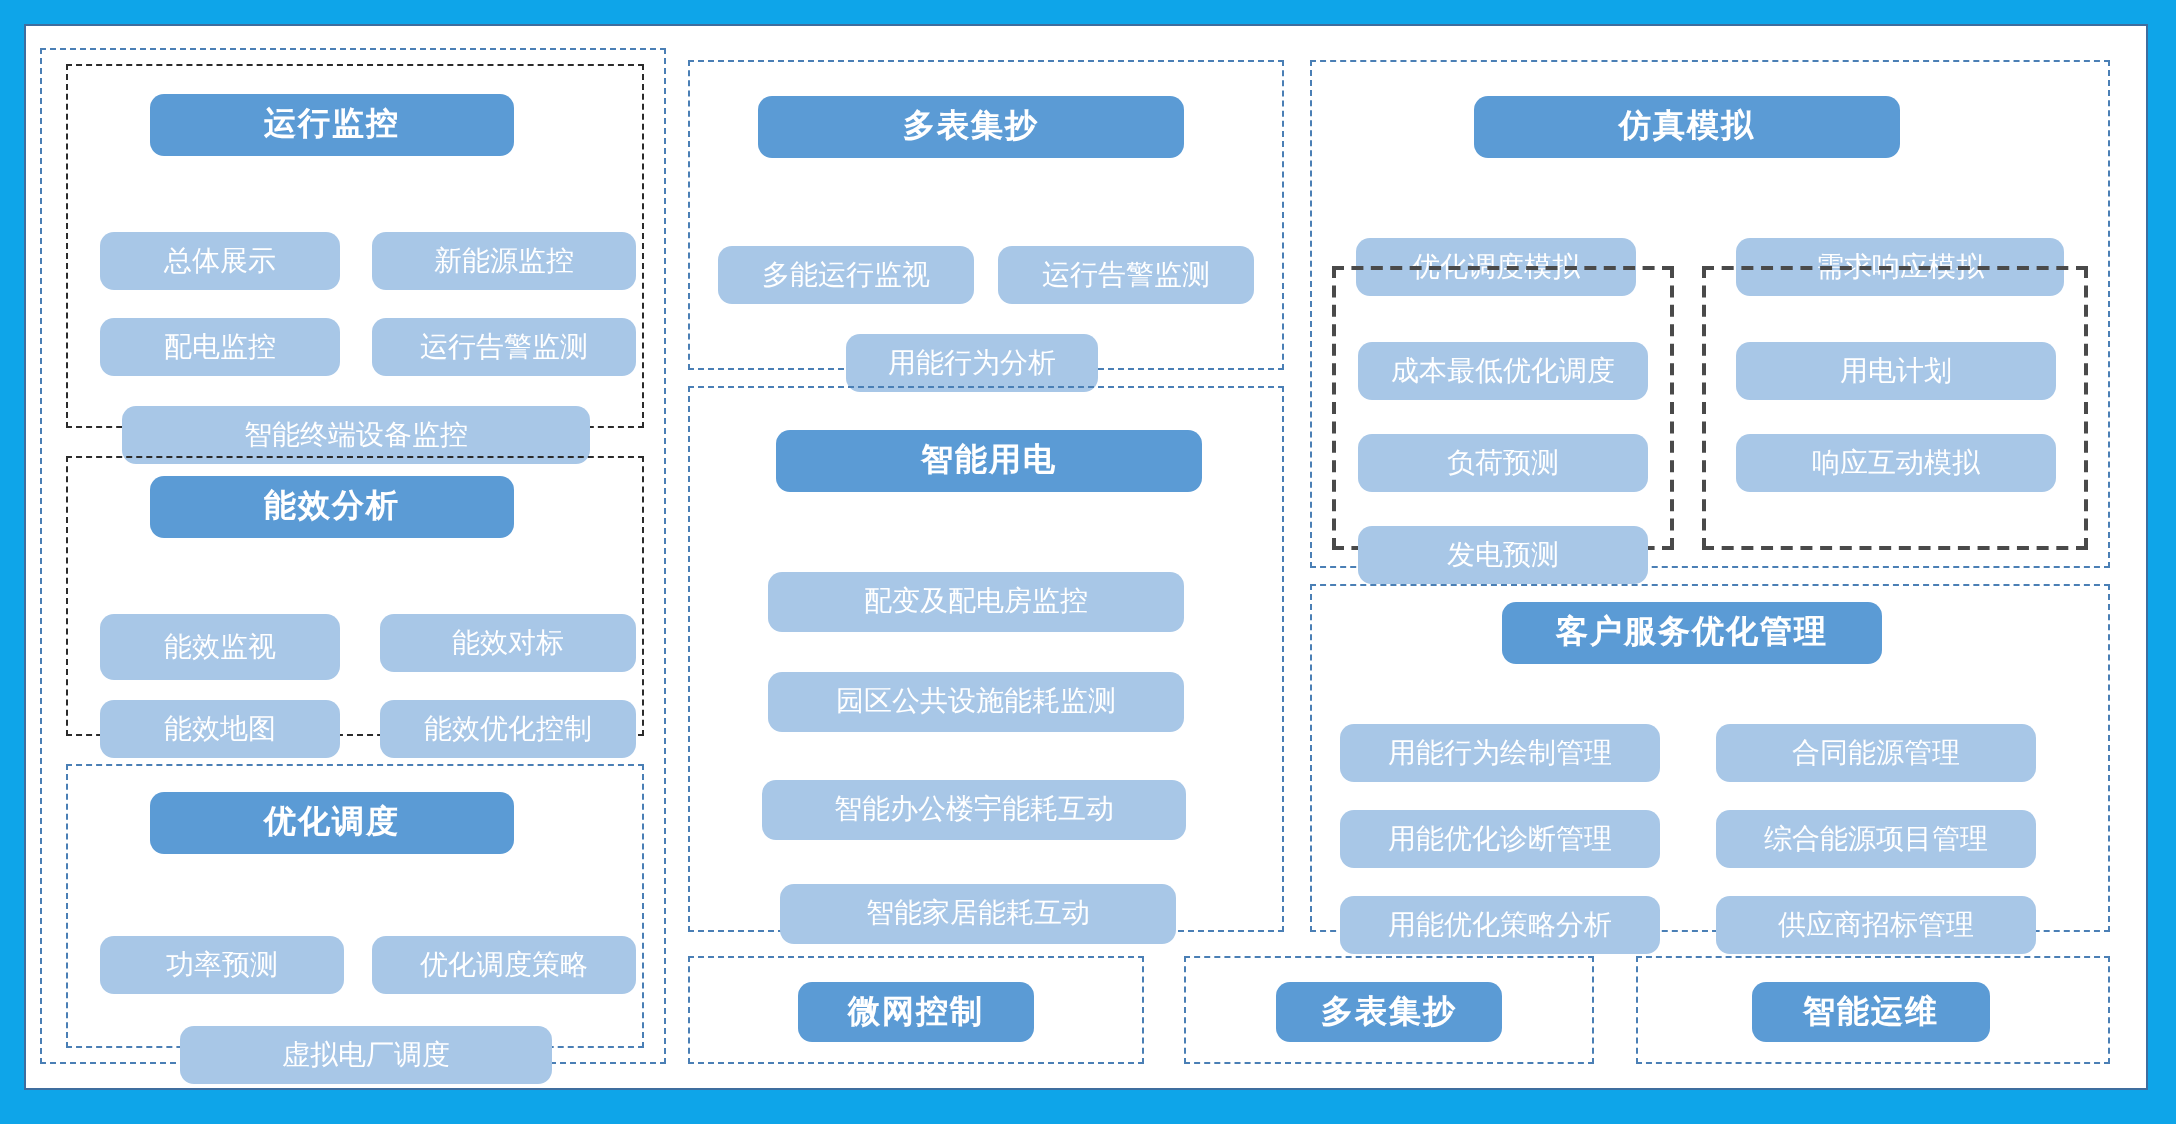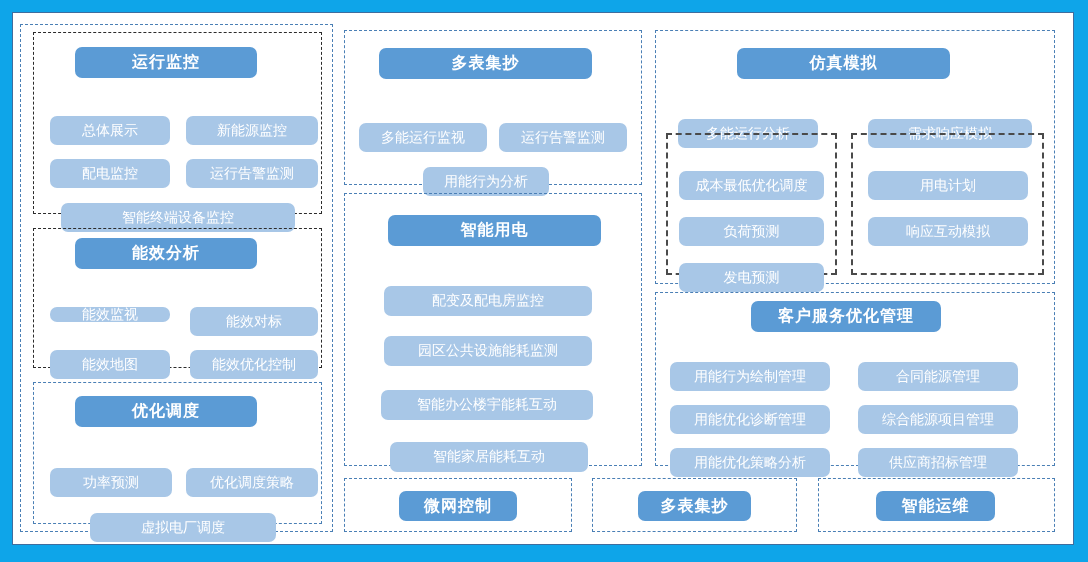--- a/index.html
+++ b/index.html
@@ -79,21 +79,21 @@
   <div class="group dash-dark" style="left:33px; top:32px; width:289px; height:182px;"></div>
   <div class="hdr f16" style="left:75px; top:47px; width:182px; height:31px;">运行监控</div>
   <div class="pill f14" style="left:50px; top:92px; width:120px; height:29px;">总体展示</div>
   <div class="pill f14" style="left:186px; top:92px; width:132px; height:29px;">新能源监控</div>
   <div class="pill f14" style="left:50px; top:135px; width:120px; height:29px;">配电监控</div>
   <div class="pill f14" style="left:186px; top:135px; width:132px; height:29px;">运行告警监测</div>
   <div class="pill f14" style="left:61px; top:179px; width:234px; height:29px;">智能终端设备监控</div>
 
   <div class="group dash-dark" style="left:33px; top:228px; width:289px; height:140px;"></div>
   <div class="hdr f16" style="left:75px; top:238px; width:182px; height:31px;">能效分析</div>
-  <div class="pill f14" style="left:50px; top:283px; width:120px; height:15px;">能效监视</div>
+  <div class="pill f14" style="left:50px; top:283px; width:120px; height:33px;">能效监视</div>
   <div class="pill f14" style="left:190px; top:283px; width:128px; height:29px;">能效对标</div>
   <div class="pill f14" style="left:50px; top:326px; width:120px; height:29px;">能效地图</div>
   <div class="pill f14" style="left:190px; top:326px; width:128px; height:29px;">能效优化控制</div>
 
   <div class="group dash-blue" style="left:33px; top:382px; width:289px; height:142px;"></div>
   <div class="hdr f16" style="left:75px; top:396px; width:182px; height:31px;">优化调度</div>
   <div class="pill f14" style="left:50px; top:444px; width:122px; height:29px;">功率预测</div>
   <div class="pill f14" style="left:186px; top:444px; width:132px; height:29px;">优化调度策略</div>
   <div class="pill f14" style="left:90px; top:489px; width:186px; height:29px;">虚拟电厂调度</div>
 
@@ -108,21 +108,21 @@
   <div class="pill f14" style="left:384px; top:262px; width:208px; height:30px;">配变及配电房监控</div>
   <div class="pill f14" style="left:384px; top:312px; width:208px; height:30px;">园区公共设施能耗监测</div>
   <div class="pill f14" style="left:381px; top:366px; width:212px; height:30px;">智能办公楼宇能耗互动</div>
   <div class="pill f14" style="left:390px; top:418px; width:198px; height:30px;">智能家居能耗互动</div>
 
   <div class="group dash-blue" style="left:344px; top:478px; width:228px; height:54px;"></div>
   <div class="hdr f16" style="left:399px; top:491px; width:118px; height:30px;">微网控制</div>
 
   <div class="group dash-blue" style="left:655px; top:30px; width:400px; height:254px;"></div>
   <div class="hdr f16" style="left:737px; top:48px; width:213px; height:31px;">仿真模拟</div>
-  <div class="pill f14" style="left:678px; top:95px; width:140px; height:29px;">多能运行分析</div>
+  <div class="pill f14" style="left:678px; top:95px; width:140px; height:29px;">优化调度模拟</div>
   <div class="pill f14" style="left:868px; top:95px; width:164px; height:29px;">需求响应模拟</div>
 
   <div class="group dash-thick" style="left:666px; top:133px; width:171px; height:142px;"></div>
   <div class="pill f14" style="left:679px; top:147px; width:145px; height:29px;">成本最低优化调度</div>
   <div class="pill f14" style="left:679px; top:193px; width:145px; height:29px;">负荷预测</div>
   <div class="pill f14" style="left:679px; top:239px; width:145px; height:29px;">发电预测</div>
 
   <div class="group dash-thick" style="left:851px; top:133px; width:193px; height:142px;"></div>
   <div class="pill f14" style="left:868px; top:147px; width:160px; height:29px;">用电计划</div>
   <div class="pill f14" style="left:868px; top:193px; width:160px; height:29px;">响应互动模拟</div>

